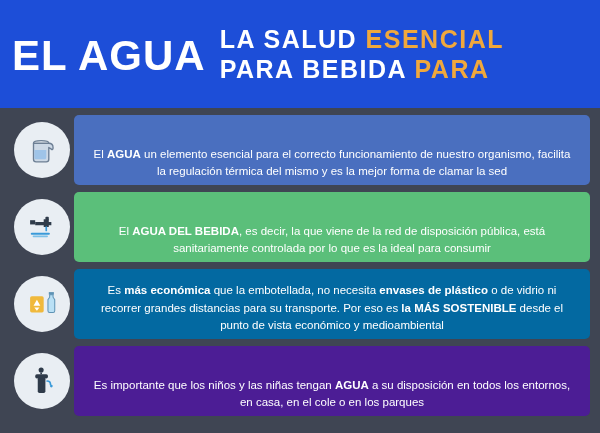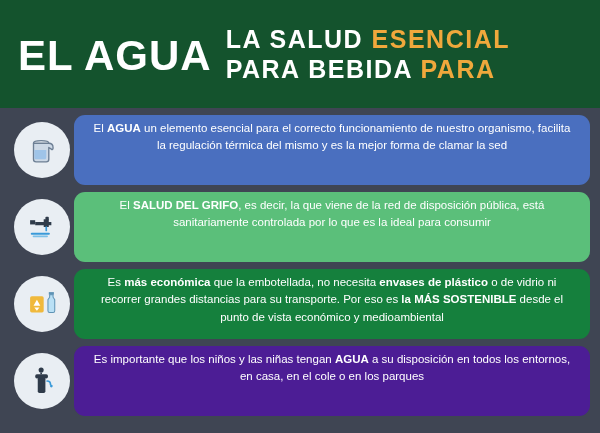--- a/index.html
+++ b/index.html
@@ -11,24 +11,24 @@
   }
   .poster {
     position: relative;
     width: 600px; height: 433px;
     background: #3f4553;
   }
   
   .header {
     position: relative;
     height: 108px;
-    background: #14532d;
+    background: #1d4ed8;
     display: flex;
     align-items: center;
-    padding: 0 18px;
+    padding: 0 12px;
   }
   .title-left {
     color: #ffffff;
     font-size: 42px;
     font-weight: bold;
     letter-spacing: 1px;
     line-height: 1;
     white-space: nowrap;
     padding-right: 14px;
     margin-top: 4px;
@@ -70,23 +70,23 @@
   .badge .circ {
     width: 56px; height: 56px;
     border-radius: 50%;
     background: #e9eef3;
     display: flex;
     align-items: center;
     justify-content: center;
   }
   .panel {
     flex: 1;
-    border-radius: 11px;
+    border-radius: 5px;
     display: flex;
-    align-items: flex-start;
+    align-items: flex-end;
     justify-content: center;
     padding: 5px 14px;
   }
   .panel p {
     color: #ffffff;
     font-size: 11.5px;
     line-height: 1.5;
     text-align: center;
   }
   .panel b { font-weight: bold; }
@@ -130,36 +130,36 @@
               <rect x="6" y="12" width="6" height="5" fill="#2f3b4a"></rect>
               <path d="M12 14h10v-3h6v3h3v4h-3v2h-6v-2H12z" fill="#2f3b4a"></path>
               <rect x="24" y="8" width="4" height="4" rx="1" fill="#2f3b4a"></rect>
               <path d="M25 20v4" stroke="#3a9ad9" stroke-width="2" stroke-linecap="round"></path>
               <path d="M8 28h20" stroke="#3a9ad9" stroke-width="2.5" stroke-linecap="round"></path>
               <path d="M10 31h16" stroke="#7cc0e8" stroke-width="2" stroke-linecap="round"></path>
             </svg>
           </div>
         </div>
         <div class="panel" style="background: rgb(91, 191, 122);">
-          <p><span>El </span><b>SALUD DEL GRIFO</b><span>, es decir, la que viene de la red de disposición pública, está sanitariamente controlada por lo que es la ideal para consumir</span></p>
+          <p><span>El </span><b>AGUA DEL BEBIDA</b><span>, es decir, la que viene de la red de disposición pública, está sanitariamente controlada por lo que es la ideal para consumir</span></p>
         </div>
       </div>
       <div class="row">
         <div class="badge">
           <div class="circ">
             <svg viewBox="0 0 40 40" width="34" height="34">
               <rect x="6" y="11" width="16" height="19" rx="2" fill="#f0b93c"></rect>
               <path d="M14 15l4 7h-8z" fill="#ffffff"></path>
               <path d="M11 24h6l-3 4z" fill="#ffffff"></path>
               <path d="M29 9h4v3l2 3v13c0 1-1 2-2 2h-4c-1 0-2-1-2-2V15l2-3z" fill="#b9e0f5" stroke="#5e93b5" stroke-width="1.2"></path>
               <rect x="28" y="6" width="6" height="3" fill="#5e93b5"></rect>
             </svg>
           </div>
         </div>
-        <div class="panel" style="background: #15803d;">
+        <div class="panel" style="background: #0369a1;">
           <p><span>Es </span><b>más económica</b><span> que la embotellada, no necesita </span><b>envases de plástico</b><span> o de vidrio ni recorrer grandes distancias para su transporte. Por eso es </span><b>la MÁS SOSTENIBLE</b><span> desde el punto de vista económico y medioambiental</span></p>
         </div>
       </div>
       <div class="row">
         <div class="badge">
           <div class="circ">
             <svg viewBox="0 0 40 40" width="34" height="34">
               <rect x="15" y="16" width="9" height="18" rx="2" fill="#2f3b4a"></rect>
               <rect x="12" y="12" width="15" height="5" rx="2" fill="#2f3b4a"></rect>
               <circle cx="19" cy="7" r="3" fill="#2f3b4a"></circle>

